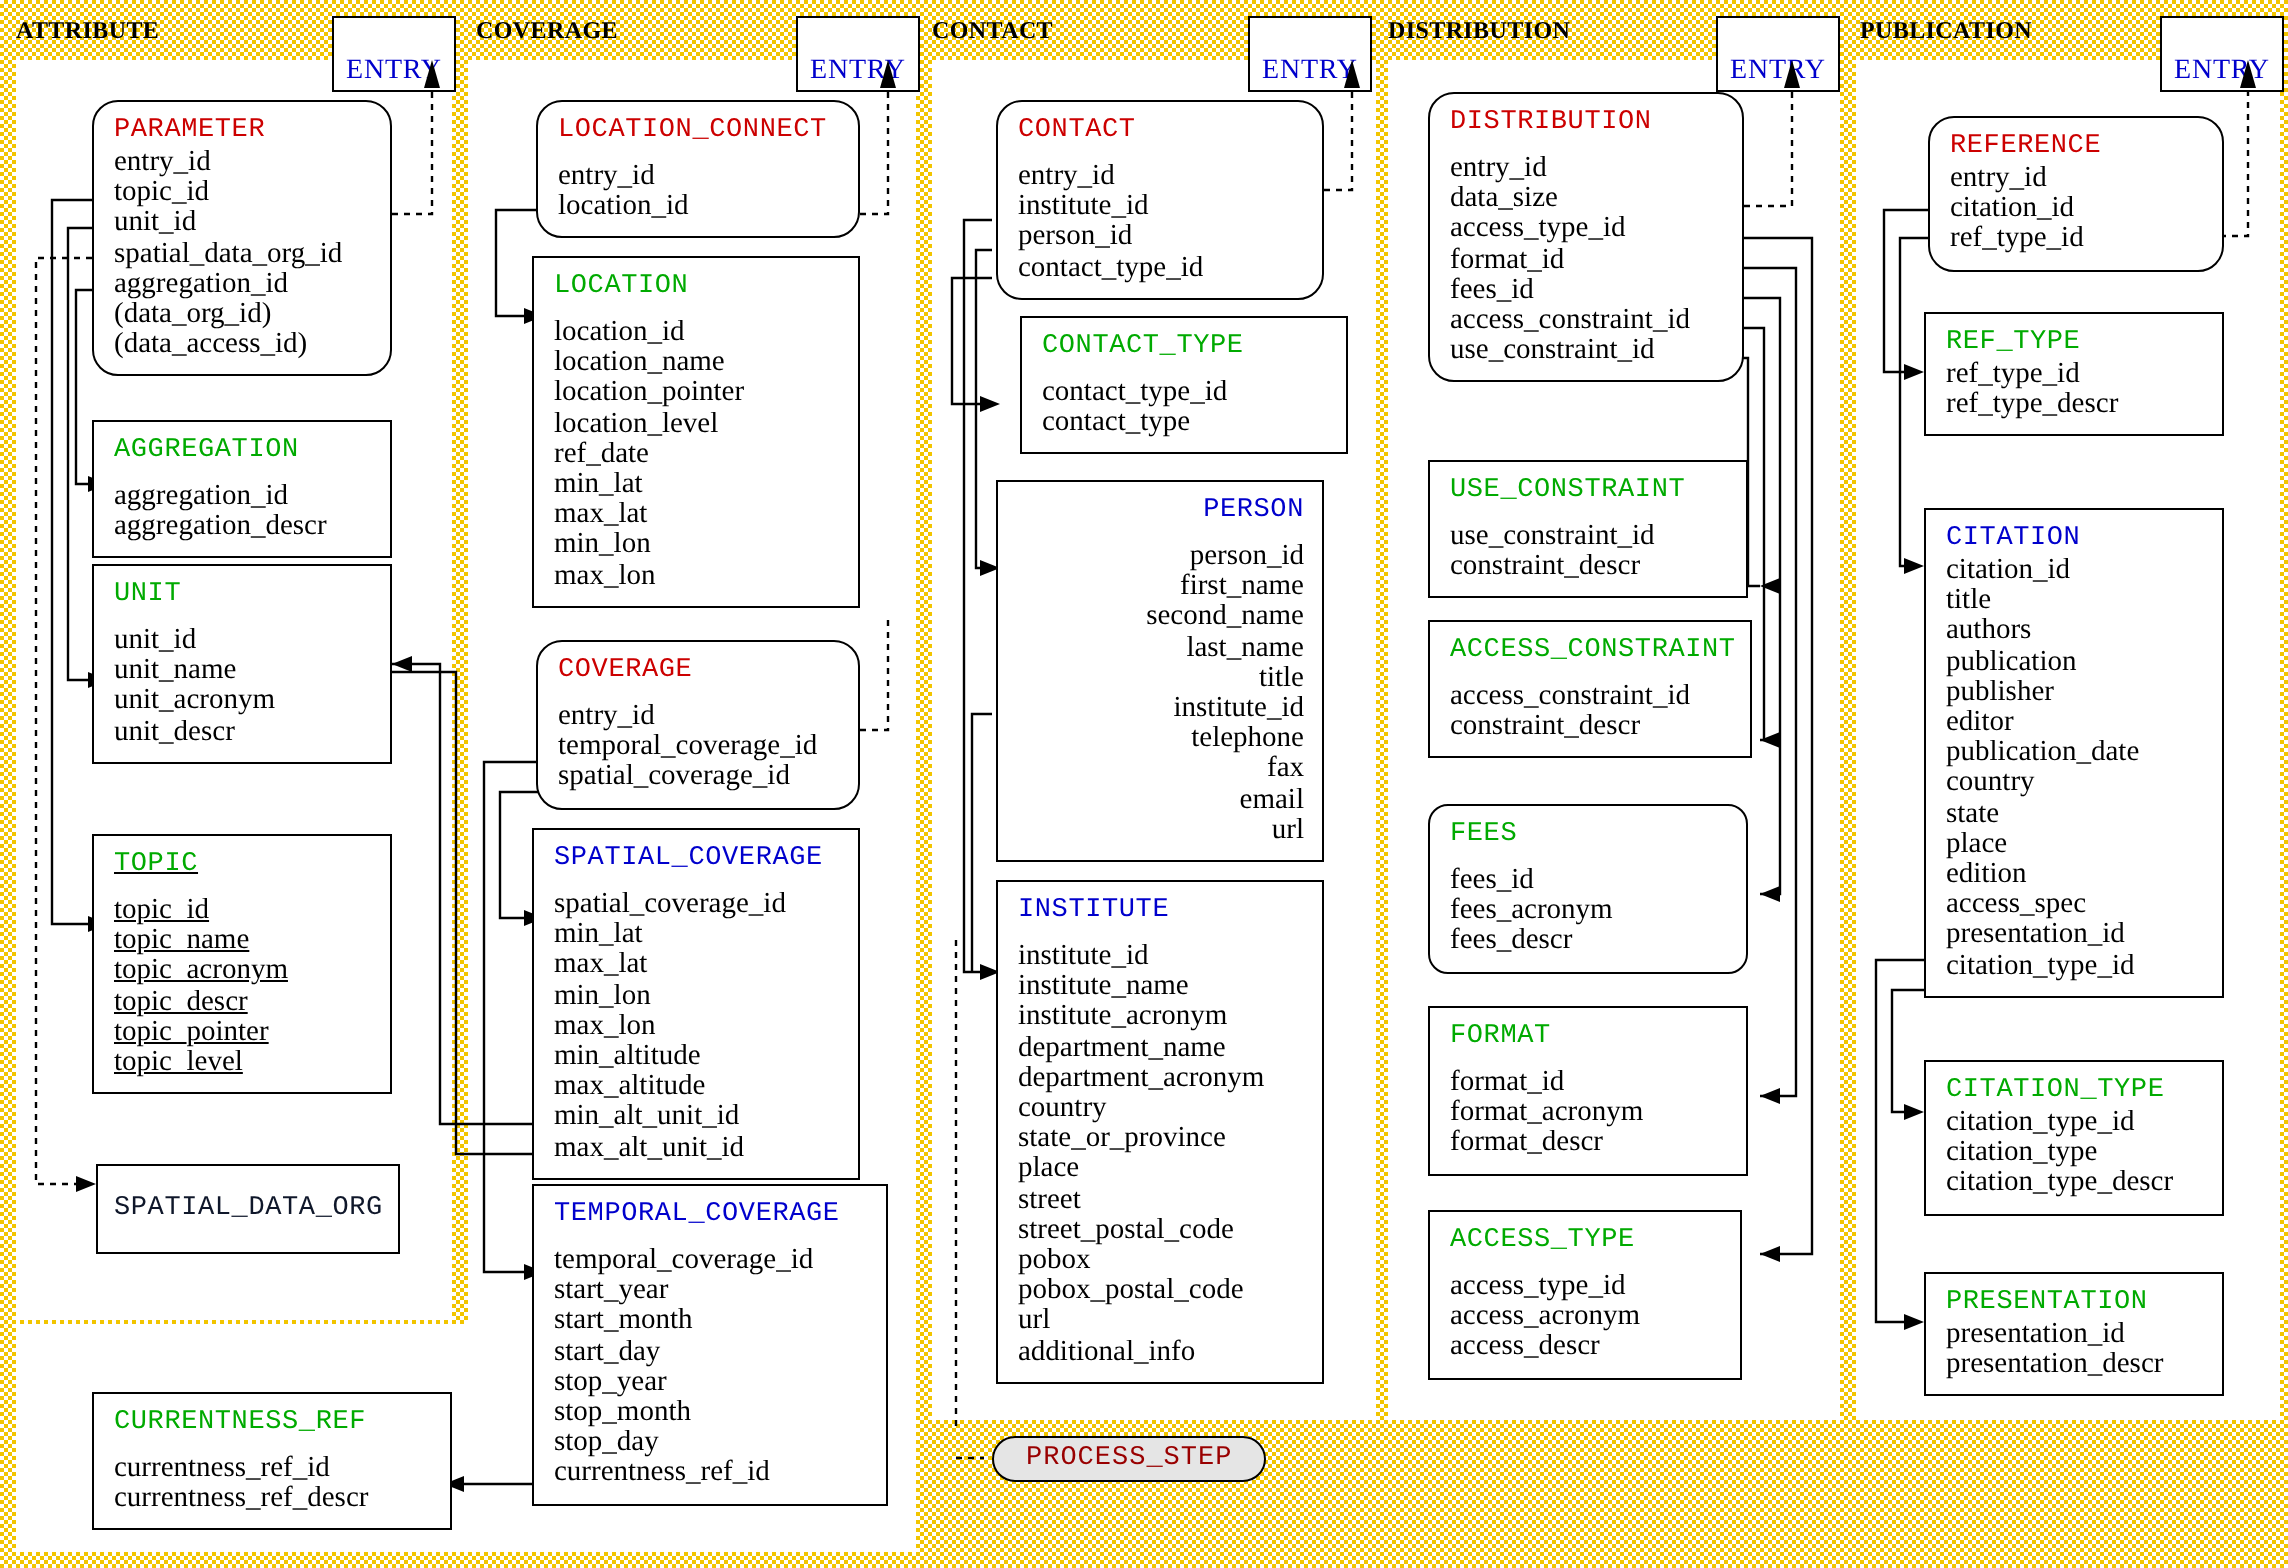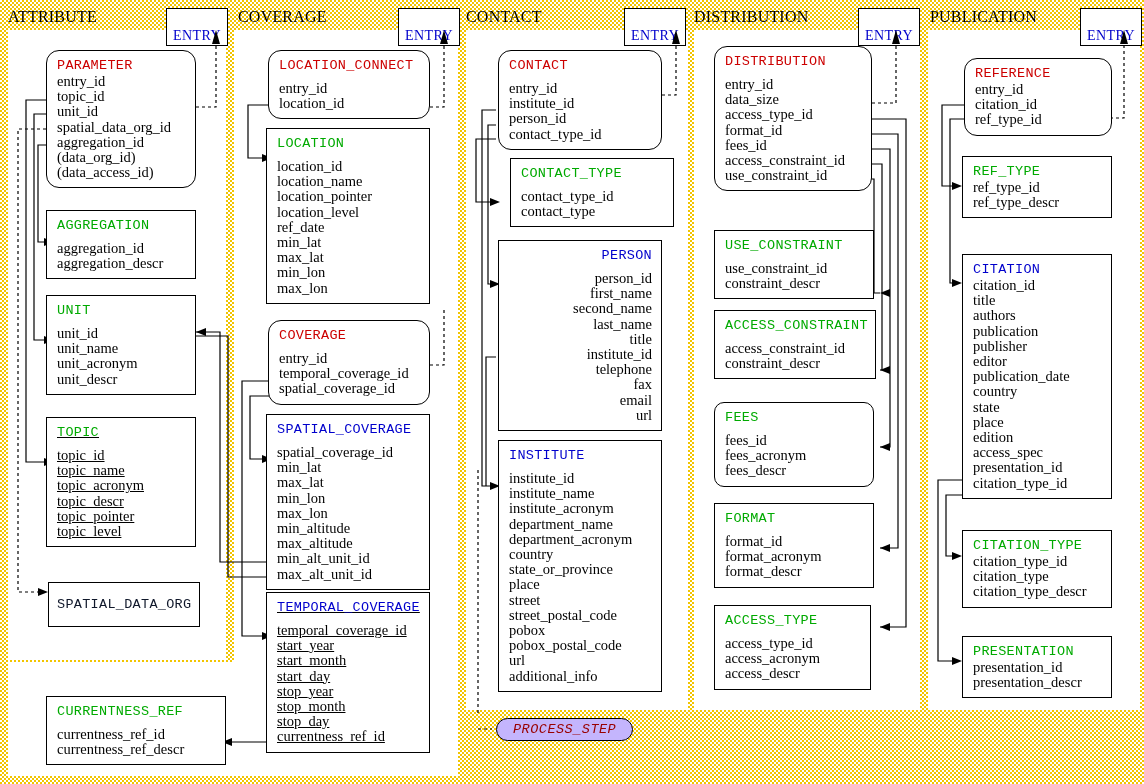--- a/index.html
+++ b/index.html
@@ -7,40 +7,40 @@
     width:1144px;height:784px;position:relative;overflow:hidden;
     font-family:"Liberation Serif",serif;
     background-color:#ffffff;
     background-image:
       linear-gradient(45deg,#f2c500 25%,transparent 25%,transparent 75%,#f2c500 75%),
       linear-gradient(45deg,#f2c500 25%,transparent 25%,transparent 75%,#f2c500 75%);
     background-size:4px 4px;
     background-position:0 0,2px 2px;
   }
   .panel{position:absolute;background:#fff;}
-  .grp-title{position:absolute;font-family:"Liberation Serif",serif;font-weight:normal;
-    font-size:16px;color:#000;letter-spacing:.2px;white-space:nowrap;}
+  .grp-title{position:absolute;font-family:"Liberation Serif",serif;font-weight:bold;
+    font-size:12px;color:#000;letter-spacing:.2px;white-space:nowrap;}
   .entry-box{position:absolute;border:1.5px solid #000;background:#fff;
     color:#0000cc;font-family:"Liberation Serif",serif;font-size:14px;
     padding:19px 6px 2px;letter-spacing:.4px;white-space:nowrap;line-height:15px;}
   .ent{position:absolute;border:1.3px solid #000;background:#fff;box-sizing:border-box;
     padding:6px 9px 7px 10px;}
   .ent.round{border-radius:13px;}
   .ent .tt{font-family:"Liberation Mono","DejaVu Sans Mono",monospace;
     font-size:13.5px;letter-spacing:.3px;white-space:nowrap;line-height:17px;}
   .tt.red{color:#cc0000;}
   .tt.green{color:#00aa00;}
   .tt.blue{color:#0000cc;}
   .ent .gap{height:7px;}
   .ent ul{margin:0;padding:0;list-style:none;}
   .ent li{font-family:"Liberation Serif",serif;font-size:14.5px;color:#000;
     line-height:15.2px;white-space:nowrap;}
-  .pill{position:absolute;border:1.6px solid #000;border-radius:14px;background:#c4b5fd;
+  .pill{position:absolute;border:1.6px solid #000;border-radius:14px;background:#e5e5e5;
     padding:3px 16px;font-family:"Liberation Mono","DejaVu Sans Mono",monospace;
-    font-size:13.5px;color:#990000;letter-spacing:.5px;white-space:nowrap;font-style:italic;}
+    font-size:13.5px;color:#990000;letter-spacing:.5px;white-space:nowrap;}
   .sdo{position:absolute;border:1.3px solid #000;background:transparent;
     padding:14px 8px;font-family:Liberation Mono, monospace;
     font-size:13.5px;color:#0f172a;letter-spacing:.3px;white-space:nowrap;}
   svg.wires{position:absolute;left:0;top:0;width:1144px;height:784px;pointer-events:none;}
 </style>
 </head>
 <body>
 
 <div class="panel" style="left:8px;top:30px;width:218px;height:630px;"></div>
 <div class="panel" style="left:8px;top:662px;width:450px;height:114px;"></div>
@@ -154,21 +154,21 @@
 
 <div class="ent" style="left:46px;top:210px;width:150px;">
   <div class="tt green">AGGREGATION</div>
   <div class="gap"></div>
   <ul>
     <li>aggregation_id</li>
     <li>aggregation_descr</li>
   </ul>
 </div>
 
-<div class="ent" style="left:46px;top:295px;width:150px;">
+<div class="ent" style="left:46px;top:282px;width:150px;">
   <div class="tt green">UNIT</div>
   <div class="gap"></div>
   <ul>
     <li>unit_id</li>
     <li>unit_name</li>
     <li>unit_acronym</li>
     <li>unit_descr</li>
   </ul>
 </div>
 
@@ -240,21 +240,21 @@
     <li>max_lat</li>
     <li>min_lon</li>
     <li>max_lon</li>
     <li>min_altitude</li>
     <li>max_altitude</li>
     <li>min_alt_unit_id</li>
     <li>max_alt_unit_id</li>
   </ul>
 </div>
 
-<div class="ent" style="left:266px;top:592px;width:164px;text-decoration:underline;">
+<div class="ent" style="left:266px;top:592px;width:178px;">
   <div class="tt blue">TEMPORAL_COVERAGE</div>
   <div class="gap"></div>
   <ul>
     <li>temporal_coverage_id</li>
     <li>start_year</li>
     <li>start_month</li>
     <li>start_day</li>
     <li>stop_year</li>
     <li>stop_month</li>
     <li>stop_day</li>

